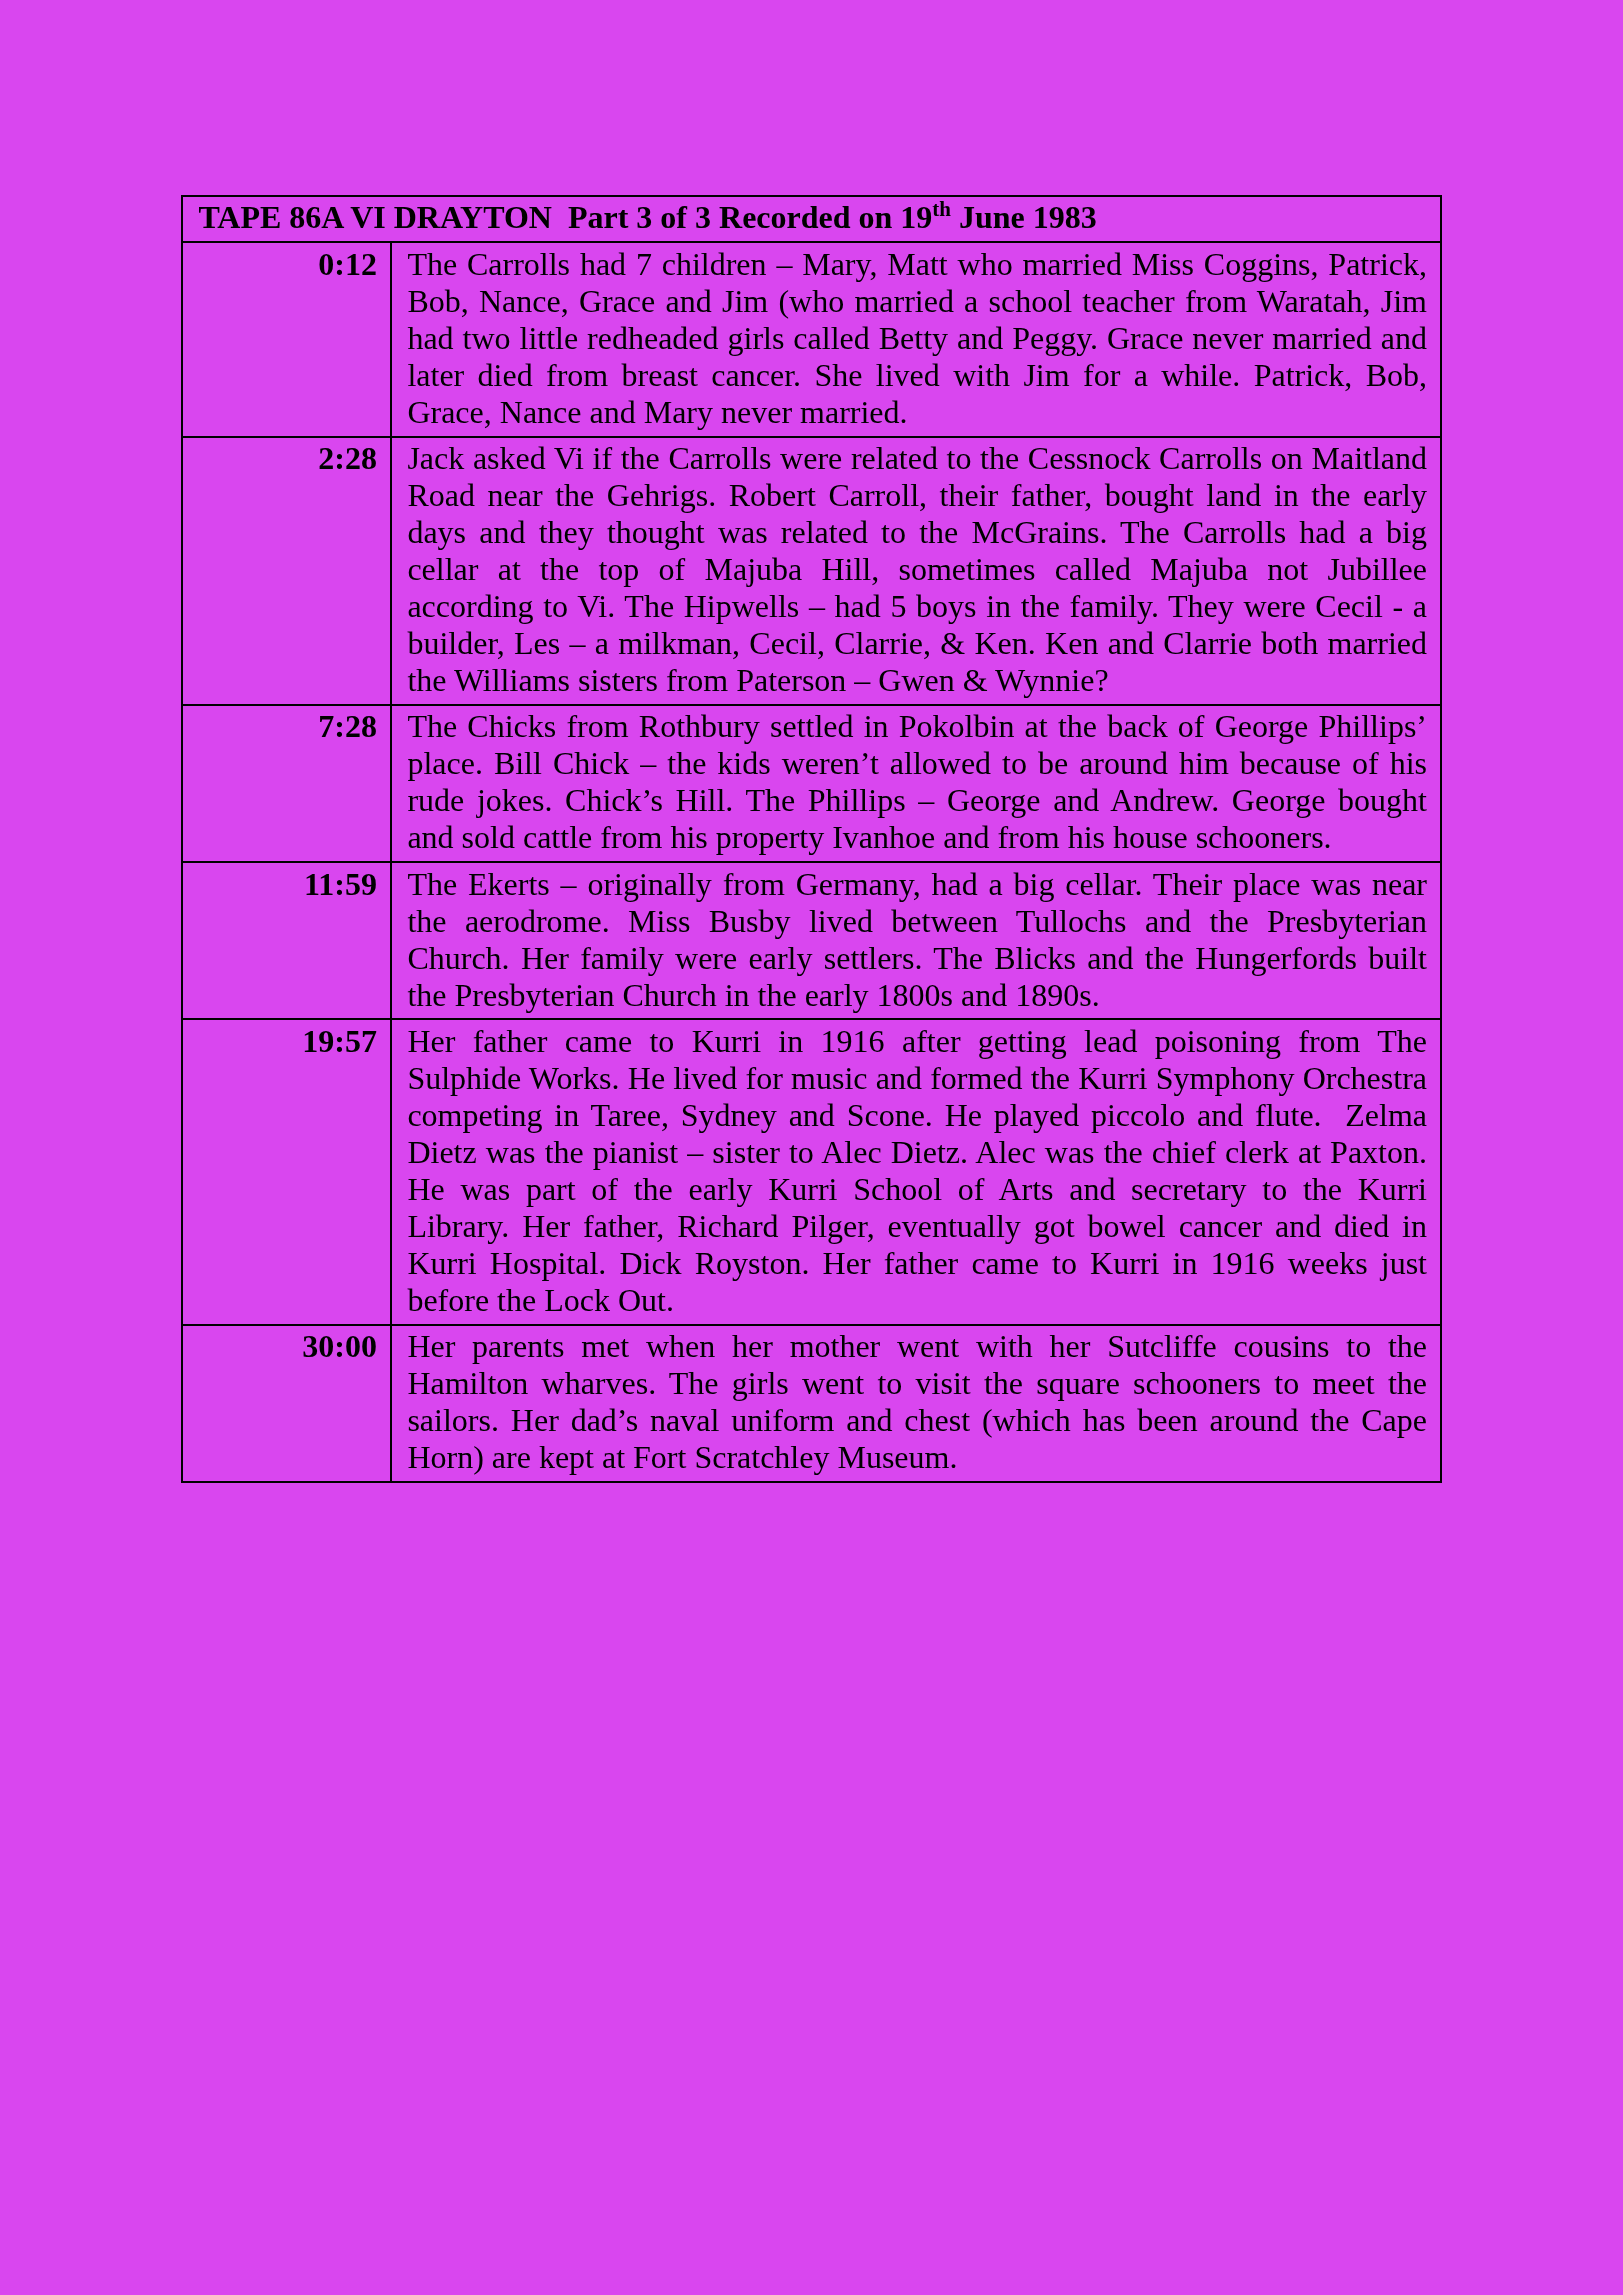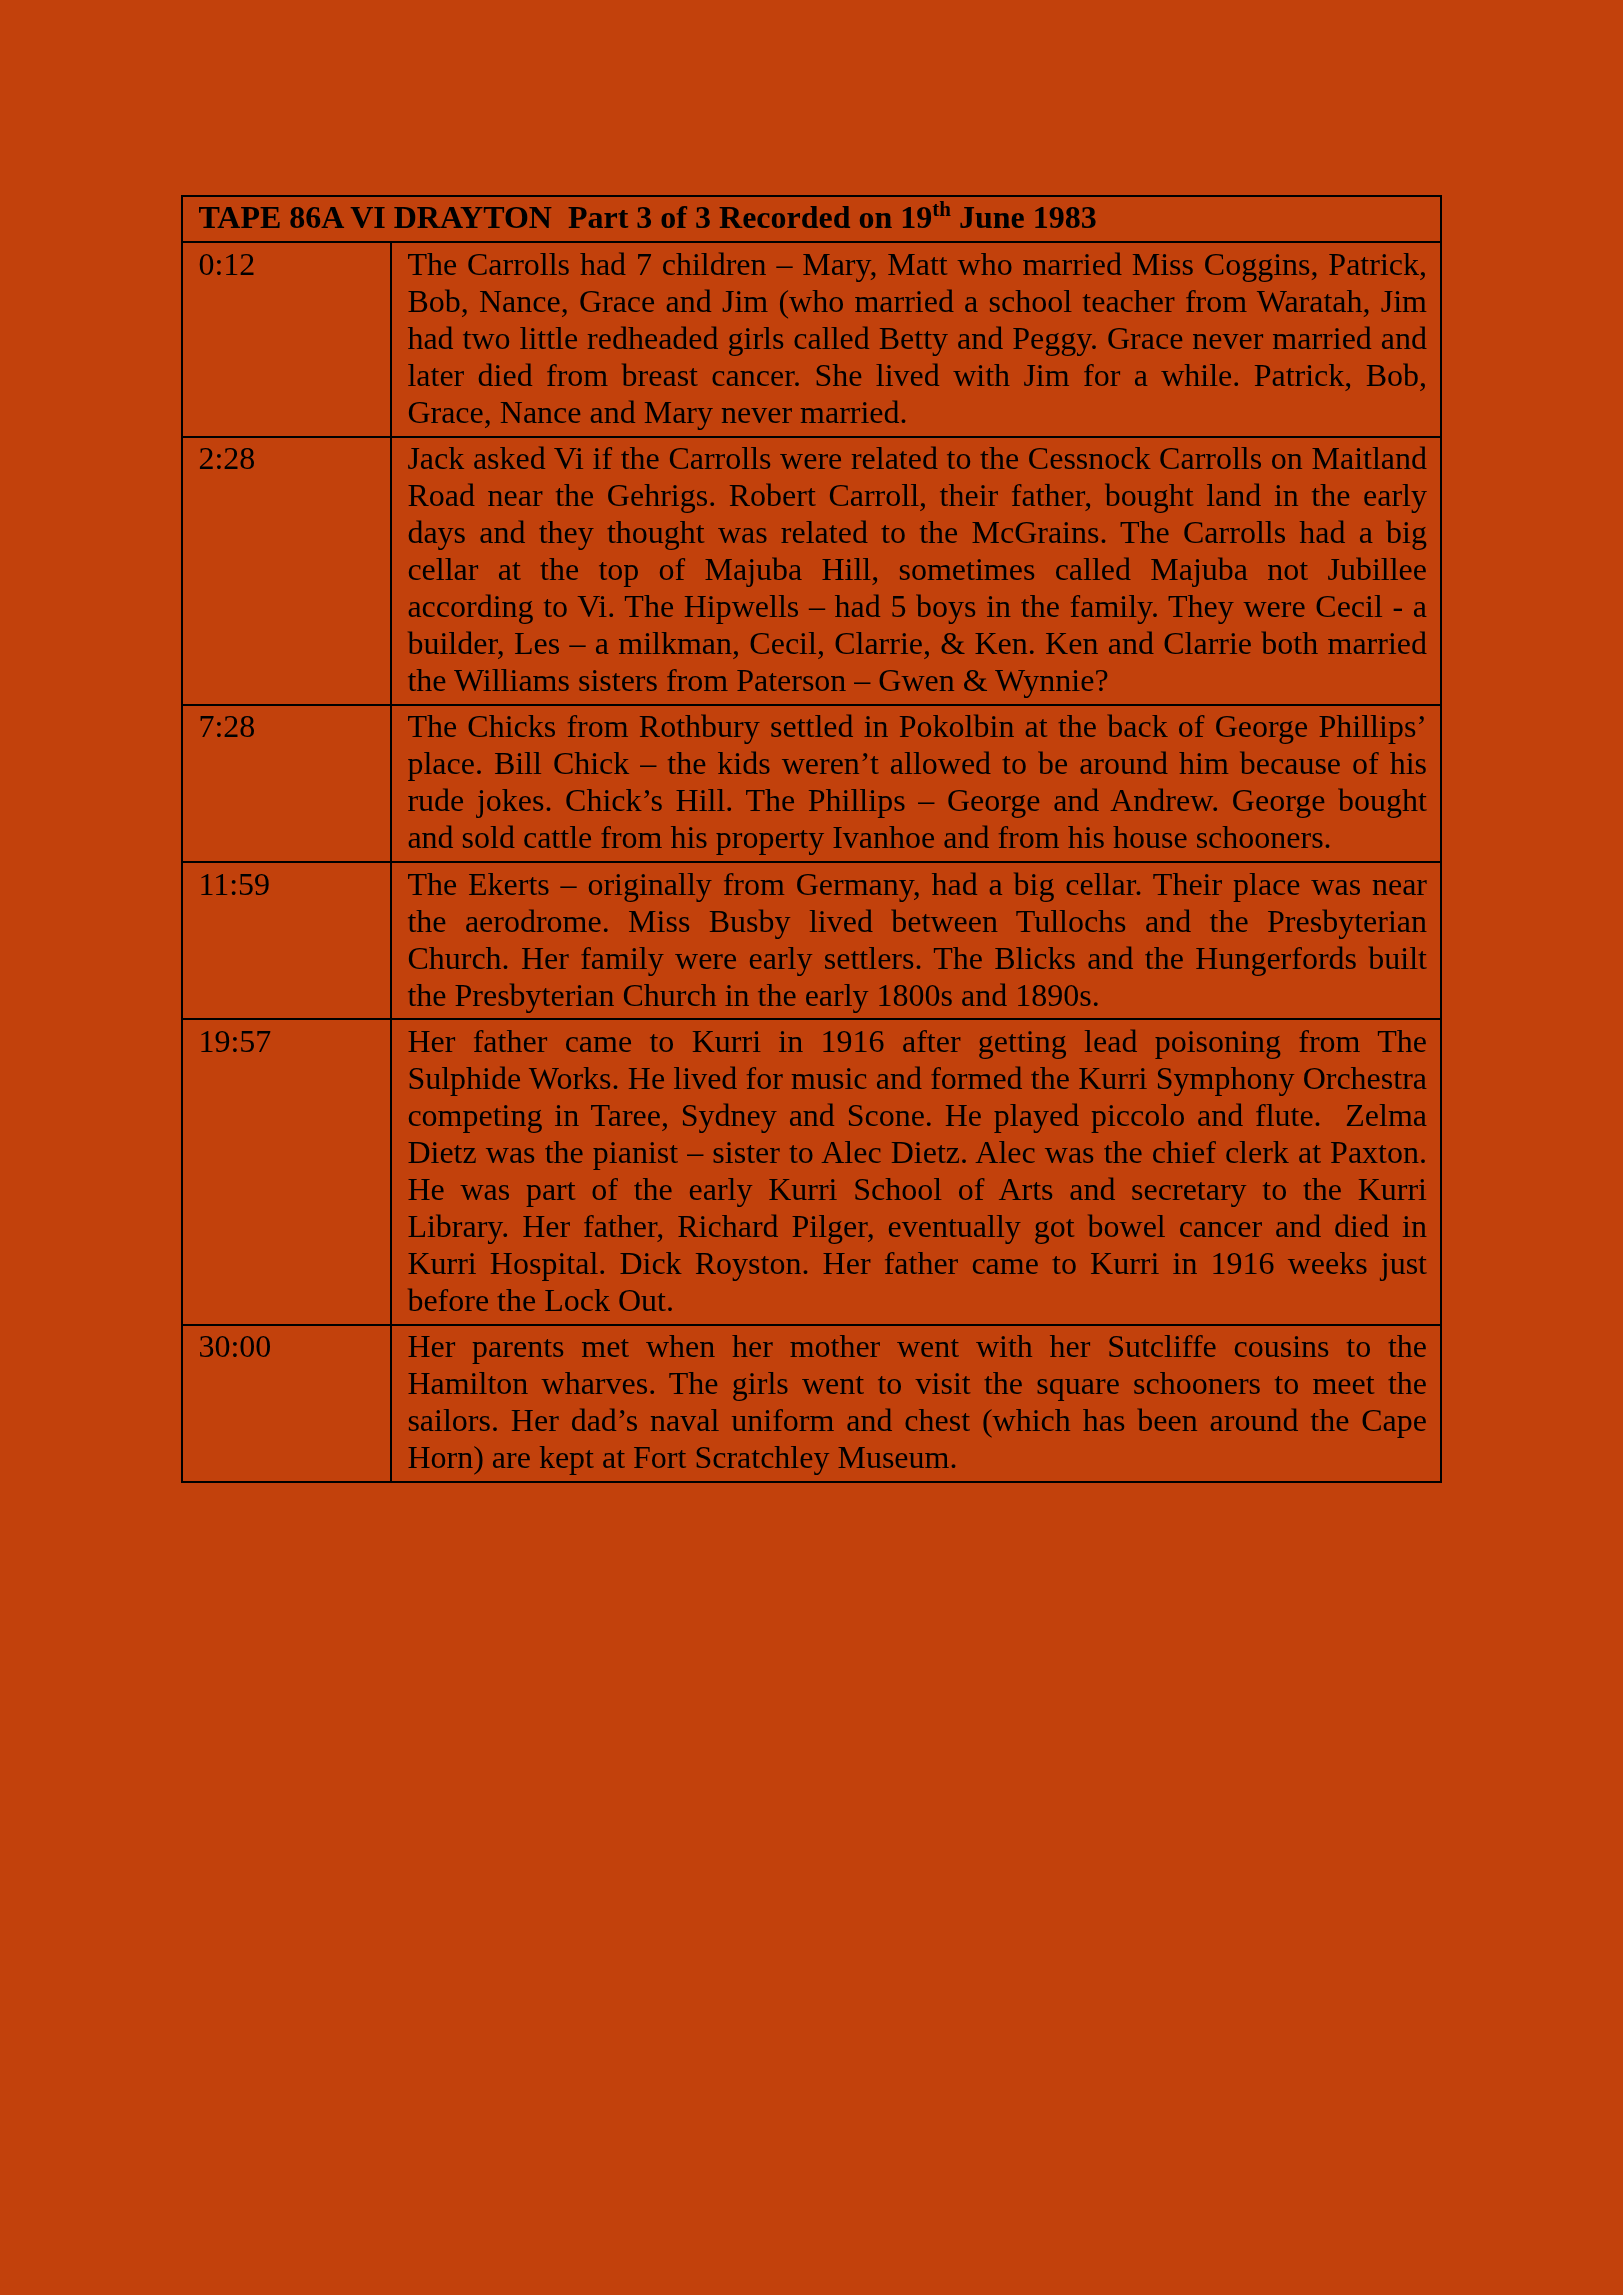--- a/index.html
+++ b/index.html
@@ -10,21 +10,21 @@
   body {
     width: 1623px;
     height: 2295px;
     position: relative;
     font-family: "Liberation Serif", serif;
     color: #000000;
   }
   .page {
     position: absolute;
     inset: 0;
-    background: #c2410c;
+    background: #d946ef;
   }
   table.transcript {
     position: absolute;
     left: 181px;
     top: 195px;
     width: 1261px;
     border-collapse: collapse;
     table-layout: fixed;
   }
   table.transcript td {
@@ -40,21 +40,22 @@
     white-space: nowrap;
     padding-top: 3.2px;
     padding-bottom: 4px;
   }
   td.header-cell sup {
     font-size: 21px;
     line-height: 0;
     vertical-align: super;
   }
   td.time-cell {
-    text-align: left;
+    text-align: right;
+    font-weight: bold;
   }
   td.text-cell {
     text-align: justify;
   }
   td.text-cell .end-italic {
     font-style: italic;
   }
 </style>
 </head>
 <body>

